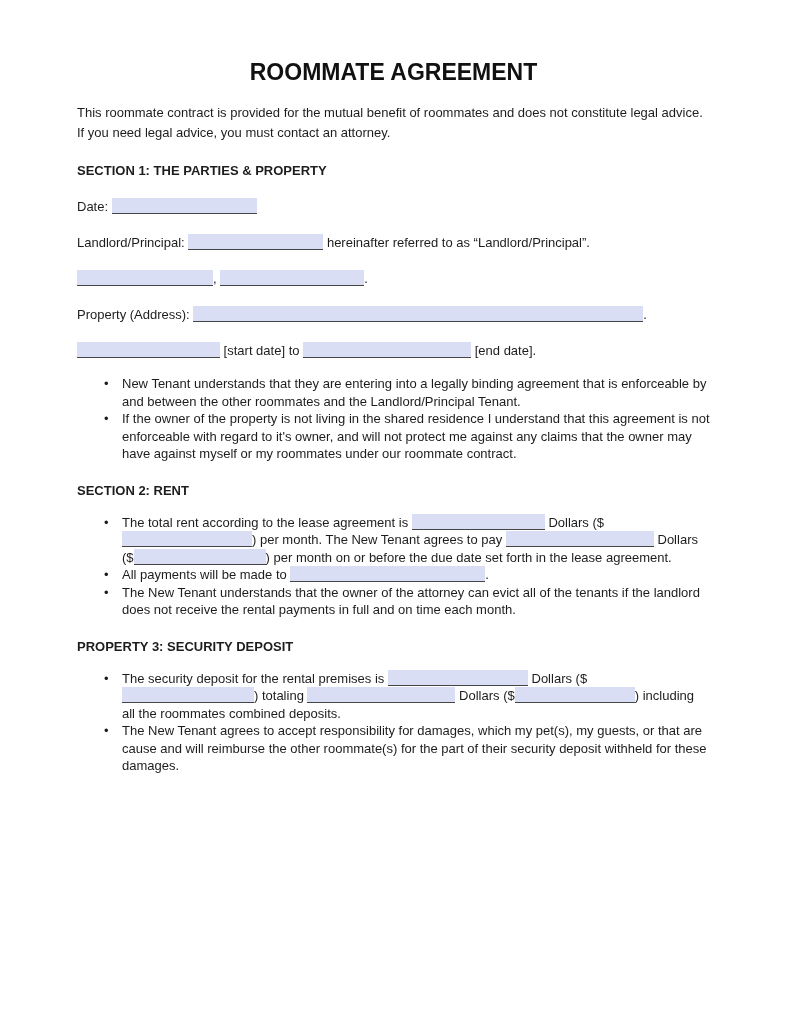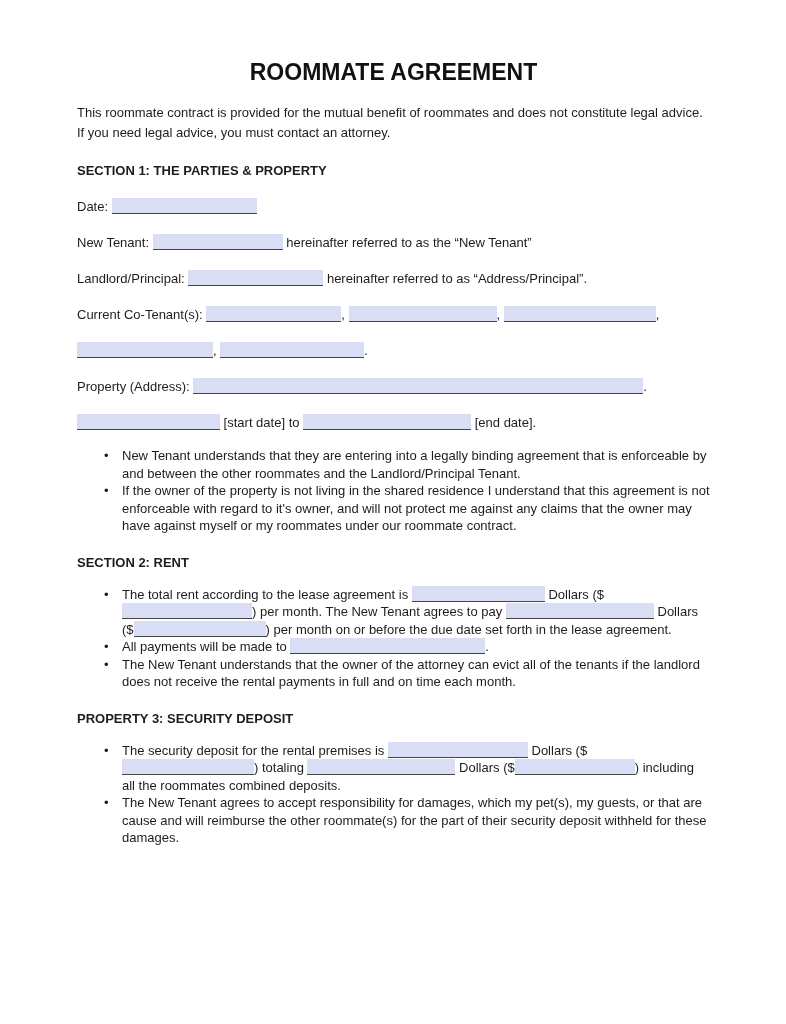--- a/index.html
+++ b/index.html
@@ -97,23 +97,21 @@
 <div class="page">
 
   <h1 class="doc-title">ROOMMATE AGREEMENT</h1>
 
   <p class="intro">This roommate contract is provided for the mutual benefit of roommates and does not constitute legal advice. If you need legal advice, you must contact an attorney.</p>
 
   <div>
     <div class="section-heading">SECTION 1: THE PARTIES &amp; PROPERTY</div>
 
     <div class="field-line"><span>Date: </span><span class="blank" style="width: 145px;"></span></div>
-    <div class="field-line"><span>New Tenant: </span><span class="blank" style="width: 130px;"></span><span> hereinafter referred to as the “New Tenant”</span></div>
-    <div class="field-line"><span>Landlord/Principal: </span><span class="blank" style="width: 135px;"></span><span> hereinafter referred to as “Address/Principal”.</span></div>
-    <div class="field-line"><span>Current Co-Tenant(s): </span><span class="blank" style="width: 135px;"></span><span>, </span><span class="blank" style="width: 148px;"></span><span>, </span><span class="blank" style="width: 152px;"></span><span>,</span></div>
+    <div class="field-line"><span>Landlord/Principal: </span><span class="blank" style="width: 135px;"></span><span> hereinafter referred to as “Landlord/Principal”.</span></div>
     <div class="field-line"><span class="blank" style="width: 136px;"></span><span>, </span><span class="blank" style="width: 144px;"></span><span>.</span></div>
     <div class="field-line"><span>Property (Address): </span><span class="blank" style="width: 450px;"></span><span>.</span></div>
 
 
     <div class="field-line"><span class="blank" style="width: 143px;"></span><span> [start date] to </span><span class="blank" style="width: 168px;"></span><span> [end date].</span></div>
 
     <div class="bullet-list">
       <div class="bullet-item">
         <span class="bullet-marker">•</span>
         <span class="bullet-content">New Tenant understands that they are entering into a legally binding agreement that is enforceable by and between the other roommates and the Landlord/Principal Tenant.</span>

